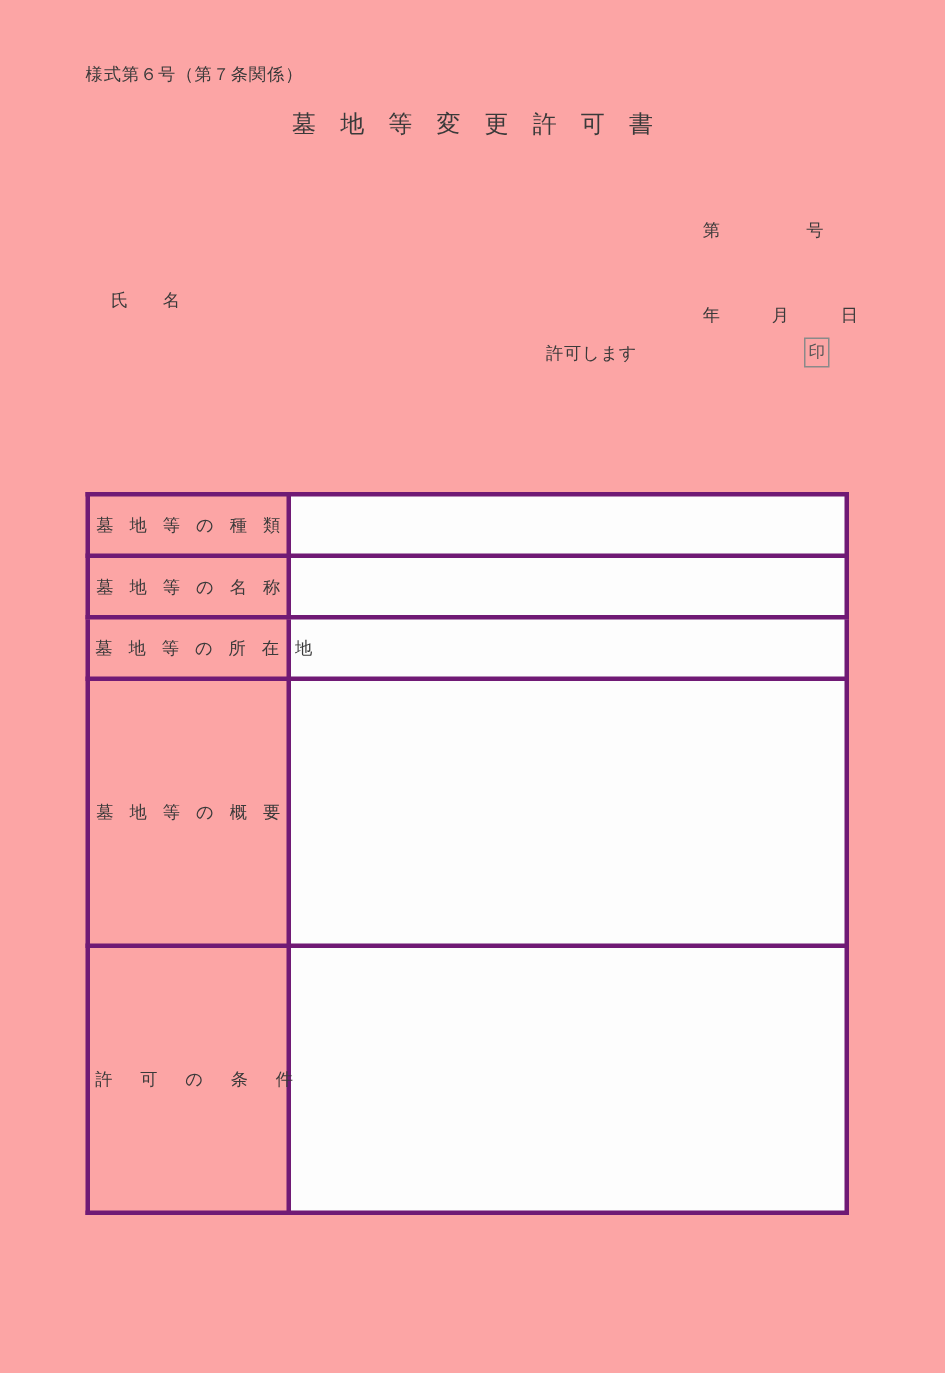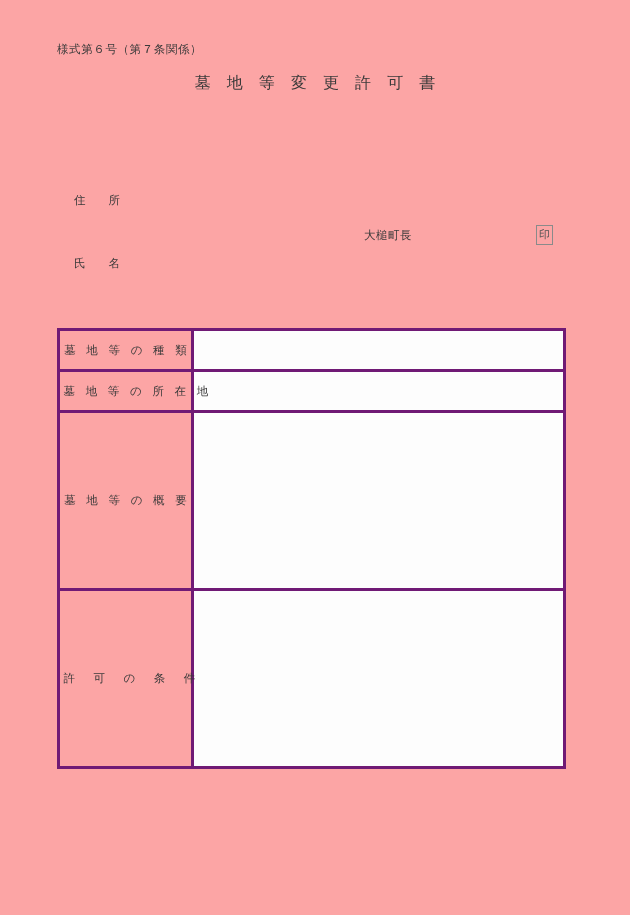--- a/index.html
+++ b/index.html
@@ -138,35 +138,42 @@
 </style>
 </head>
 <body>
 
 <div class="page">
 
   <div class="form-no">様式第６号（第７条関係）</div>
 
   <div class="doc-title">墓 地 等 変 更 許 可 書</div>
 
+  <div class="meta-block">
+    <div class="meta-line">第　　　　　号</div>
+    <div class="meta-line">年　　　月　　　日</div>
+  </div>
 
   <div class="addressee">
-    <div class="addr-indent">住　　所</div>
     <div class="addr-indent">氏　　名</div>
   </div>
 
-  <div class="signer">大槌町長</div>
+  <div class="signer">許可します</div>
 
   <div class="seal-box">印</div>
 
 
   <table class="form-table">
     <tbody>
       <tr>
         <td class="label r-short">墓 地 等 の 種 類</td>
+        <td class="value r-short"></td>
+      </tr>
+      <tr>
+        <td class="label r-short">墓 地 等 の 名 称</td>
         <td class="value r-short"></td>
       </tr>
       <tr>
         <td class="label r-short">墓 地 等 の 所 在 地</td>
         <td class="value r-short"></td>
       </tr>
       <tr>
         <td class="label r-tall">墓 地 等 の 概 要</td>
         <td class="value r-tall"></td>
       </tr>

